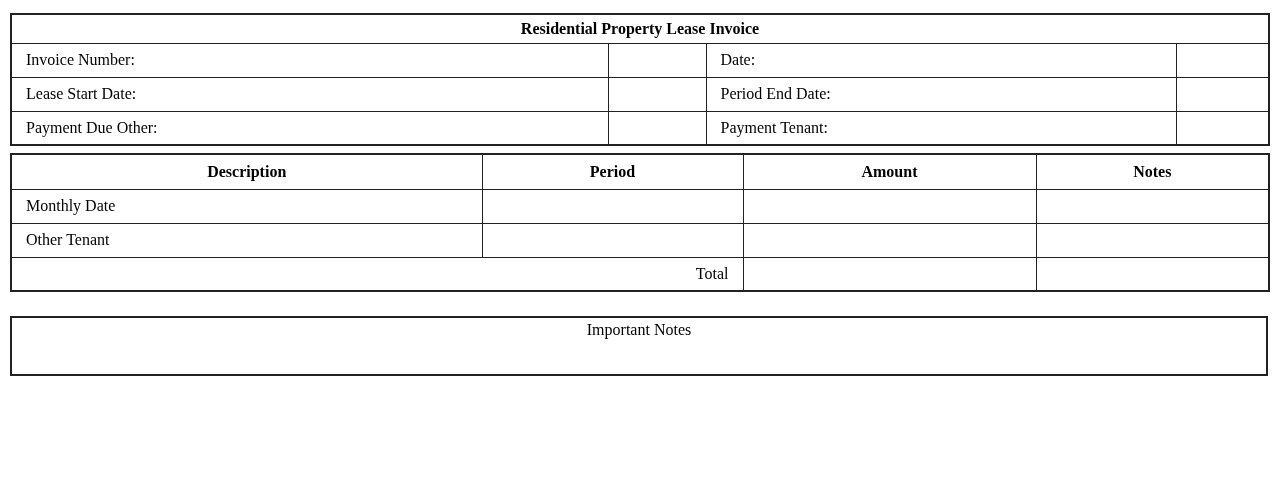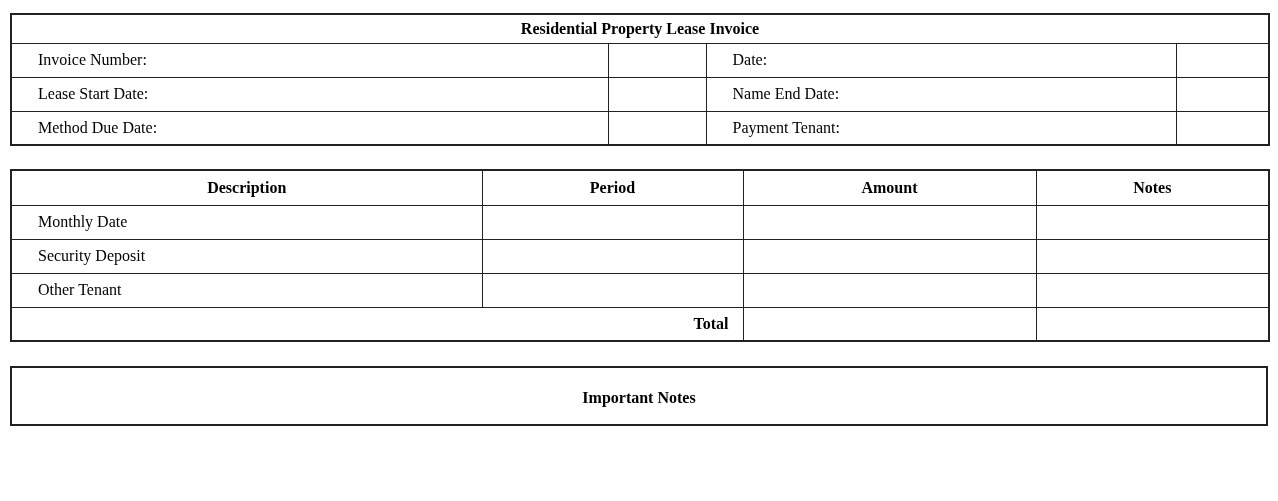--- a/index.html
+++ b/index.html
@@ -22,59 +22,59 @@
   table {
     border-collapse: collapse;
     table-layout: fixed;
     width: 1258px;
     margin-left: 10px;
     background: #ffffff;
     border: 2px solid #222222;
   }
   td {
     border: 1px solid #222222;
-    padding: 0 26px;
+    padding: 0 14px;
     vertical-align: middle;
     overflow: hidden;
     white-space: nowrap;
   }
   
   .t1 { margin-top: 13px; }
   .t1 td { height: 34px; }
   .t1 .title-cell {
     height: 29px;
     text-align: center;
     font-weight: bold;
   }
   
-  .t2 { margin-top: 23px; }
+  .t2 { margin-top: 7px; }
   .t2 td { height: 34px; }
   .t2 .hdr {
     text-align: center;
     font-weight: bold;
     height: 35px;
   }
   .t2 .total-cell {
     text-align: right;
-    font-weight: bold;
+    font-weight: normal;
     padding-right: 14px;
     height: 32px;
   }
   
   .notes-box {
     width: 1258px;
     margin-left: 10px;
     margin-top: 24px;
     border: 2px solid #222222;
     height: 60px;
   }
   .notes-title {
     text-align: center;
-    font-weight: bold;
-    padding-top: 21px;
+    font-weight: normal;
+    padding-top: 3px;
   }
 </style>
 </head>
 <body>
 
 <div class="doc">
 
   <table class="t1">
     <colgroup>
       <col style="width:597px">
@@ -88,25 +88,25 @@
     </tr>
     <tr>
       <td>Invoice Number:</td>
       <td></td>
       <td>Date:</td>
       <td></td>
     </tr>
     <tr>
       <td>Lease Start Date:</td>
       <td></td>
-      <td>Name End Date:</td>
+      <td>Period End Date:</td>
       <td></td>
     </tr>
     <tr>
-      <td>Method Due Date:</td>
+      <td>Payment Due Other:</td>
       <td></td>
       <td>Payment Tenant:</td>
       <td></td>
     </tr>
   </tbody>
     </table>
 
   <table class="t2">
     <colgroup>
       <col style="width:471px">
@@ -121,26 +121,20 @@
       <td class="hdr">Amount</td>
       <td class="hdr">Notes</td>
     </tr>
     <tr>
       <td>Monthly Date</td>
       <td></td>
       <td></td>
       <td></td>
     </tr>
     <tr>
-      <td>Security Deposit</td>
-      <td></td>
-      <td></td>
-      <td></td>
-    </tr>
-    <tr>
       <td>Other Tenant</td>
       <td></td>
       <td></td>
       <td></td>
     </tr>
     <tr>
       <td class="total-cell" colspan="2">Total</td>
       <td></td>
       <td></td>
     </tr>

